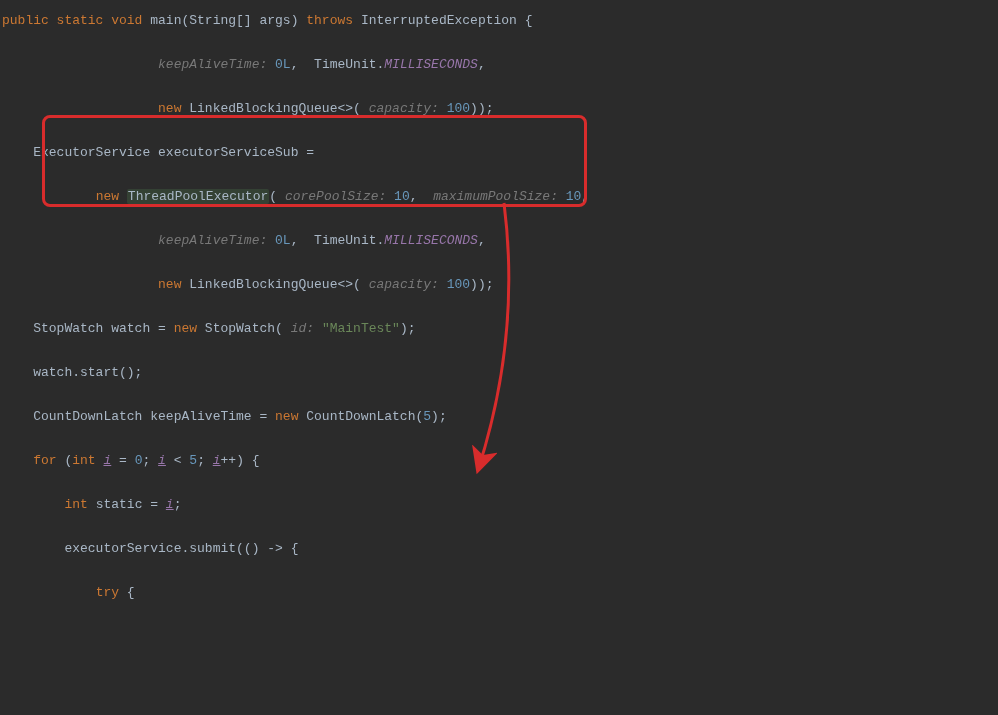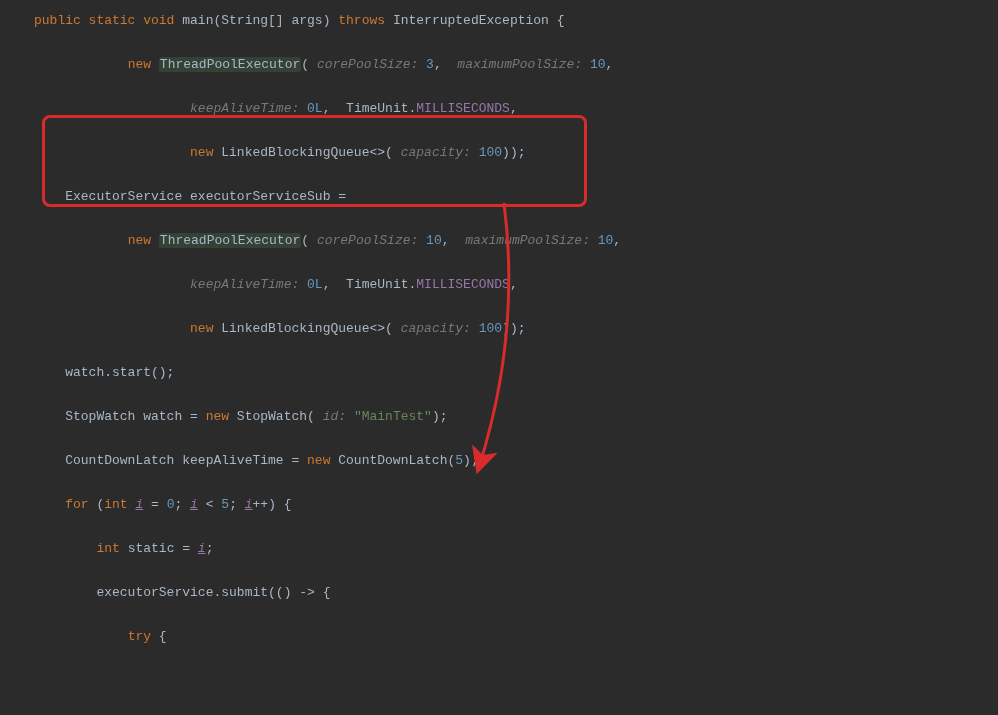--- a/index.html
+++ b/index.html
@@ -8,54 +8,53 @@
     font-family: "Consolas", "Monaco", "Courier New", monospace;
     font-size: 13px;
     line-height: 22px;
     color: #a9b7c6;
     width: 998px;
     height: 715px;
     overflow: hidden;
     padding: 10px 0 0 0;
   }
   pre { font-family: inherit; white-space: pre; }
-  .line { display: block; padding-left: 26px; position: relative; margin-left: 8px; }
+  .line { display: block; padding-left: 2px; position: relative; }
   .kw { color: #cc7832; }
   .uvar { color: #9876aa; font-style: italic; text-decoration: underline; }
   .hint { color: #787878; font-style: italic; }
   .num { color: #6897bb; }
   .str { color: #6a8759; }
-  .static-f { color: #9876aa; }
+  .static-f { color: #9876aa; font-style: italic; }
   .bg-hl { background: #344134; border-radius: 2px; padding: 0 1px; }
   .redbox {
     position: absolute;
     border: 3px solid #d82c2c;
     border-radius: 8px;
     pointer-events: none;
     z-index: 10;
   }
   .arrow-svg {
     position: absolute;
     pointer-events: none;
     z-index: 11;
   }
 </style>
 </head>
 <body>
 
 <pre><span class="line"><span class="kw">public static void</span><span> main(String[] args) </span><span class="kw">throws</span><span> InterruptedException {</span></span>
-<span class="line"><span>            </span><span class="kw">new </span><span class="bg-hl">ThreadPoolExecutor</span><span>( </span><span class="hint">corePoolSize: </span><span class="num">3</span><span>,  </span><span class="hint">maximumPoolSize: </span><span class="num">10</span><span>,</span></span>
 <span class="line"><span>                    </span><span class="hint">keepAliveTime: </span><span class="num">0L</span><span>,  TimeUnit.</span><span class="static-f">MILLISECONDS</span><span>,</span></span>
 <span class="line"><span>                    </span><span class="kw">new</span><span> LinkedBlockingQueue&lt;&gt;( </span><span class="hint">capacity: </span><span class="num">100</span><span>));</span></span>
 <span class="line"><span>    ExecutorService executorServiceSub =</span></span>
 <span class="line"><span>            </span><span class="kw">new </span><span class="bg-hl">ThreadPoolExecutor</span><span>( </span><span class="hint">corePoolSize: </span><span class="num">10</span><span>,  </span><span class="hint">maximumPoolSize: </span><span class="num">10</span><span>,</span></span>
 <span class="line"><span>                    </span><span class="hint">keepAliveTime: </span><span class="num">0L</span><span>,  TimeUnit.</span><span class="static-f">MILLISECONDS</span><span>,</span></span>
 <span class="line"><span>                    </span><span class="kw">new</span><span> LinkedBlockingQueue&lt;&gt;( </span><span class="hint">capacity: </span><span class="num">100</span><span>));</span></span>
+<span class="line"><span>    StopWatch watch = </span><span class="kw">new</span><span> StopWatch( </span><span class="hint">id: </span><span class="str">"MainTest"</span><span>);</span></span>
 <span class="line"><span>    watch.start();</span></span>
-<span class="line"><span>    StopWatch watch = </span><span class="kw">new</span><span> StopWatch( </span><span class="hint">id: </span><span class="str">"MainTest"</span><span>);</span></span>
 <span class="line"><span>    CountDownLatch keepAliveTime = </span><span class="kw">new</span><span> CountDownLatch(</span><span class="num">5</span><span>);</span></span>
 <span class="line"><span>    </span><span class="kw">for</span><span> (</span><span class="kw">int </span><span class="uvar">i</span><span> = </span><span class="num">0</span><span>; </span><span class="uvar">i</span><span> &lt; </span><span class="num">5</span><span>; </span><span class="uvar">i</span><span>++) {</span></span>
 <span class="line"><span>        </span><span class="kw">int</span><span> static = </span><span class="uvar">i</span><span>;</span></span>
 <span class="line"><span>        executorService.submit(() -&gt; {</span></span>
 <span class="line"><span>            </span><span class="kw">try</span><span> {</span></span>
 <span class="line"></span>
 
 
 
 

